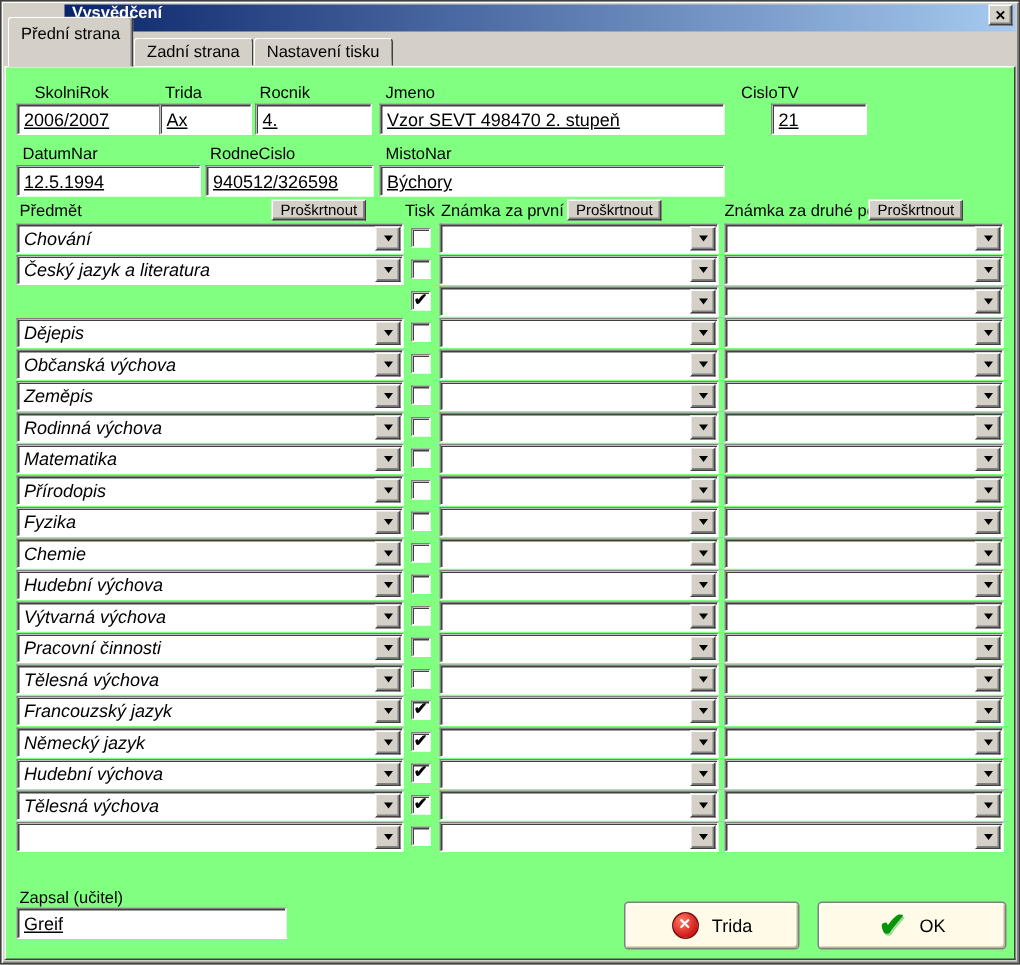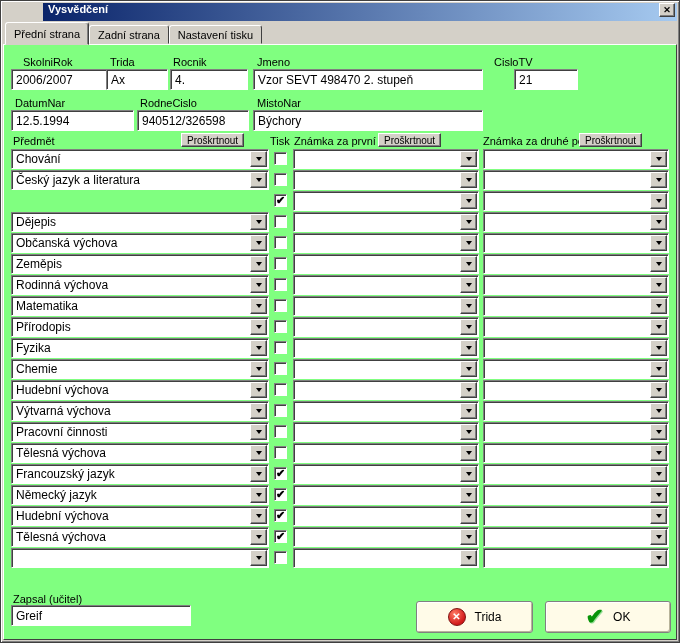--- a/index.html
+++ b/index.html
@@ -26,41 +26,41 @@
   }
   .close-btn { width:16px; height:14px; font-size:9px; font-weight:bold; color:#000;
     display:flex; align-items:center; justify-content:center; cursor:default; font-family:"Liberation Sans",sans-serif; }
 
   .tabstrip { height:23px; flex:0 0 23px; display:flex; align-items:flex-end; padding-left:2px; position:relative; z-index:2; }
   .tab {
     font-size:11px; color:#000; padding:3px 8px 2px; height:19px; white-space:nowrap;
     background:#d4d0c8; border:1px solid; border-color:#ffffff #404040 transparent #ffffff;
     border-radius:3px 3px 0 0; margin-right:0; position:relative;
   }
-  .tab.active { height:23px; padding-top:5px; z-index:3; margin-bottom:-1px; box-shadow: inset -1px 0 0 #808080; text-align: center; }
+  .tab.active { height:34px; padding-top:5px; z-index:3; margin-bottom:-1px; box-shadow: inset -1px 0 0 #808080; text-align: center; }
 
   .page {
     flex:1; position:relative; background:#80ff80;
     border:1px solid; border-color:#ffffff #404040 #404040 #ffffff;
     font-size:11px; overflow:hidden;
   }
 
   .lbl { position:absolute; font-size:11px; color:#000; white-space:nowrap; }
 
   .sunken {
     background:#ffffff;
     border:1px solid; border-color:#808080 #ffffff #ffffff #808080;
     box-shadow: inset 1px 1px 0 #404040;
   }
   input.fld {
     position:absolute; height:21px; font-size:12px; padding:1px 4px 0;
-    font-family:"Liberation Sans",sans-serif; outline:none;
-  }
-
-  .combo { position:absolute; top:0; height:20px; display:flex; align-items:stretch; }
+    font-family:"Liberation Sans",sans-serif; outline:none;text-decoration:underline;
+  }
+
+  .combo { position:absolute; top:0; height:20px; display:flex; align-items:stretch;font-style:italic; }
   .combo-text { flex:1; font-size:12px; padding:2px 4px 0; white-space:nowrap; overflow:hidden; }
   .combo-btn {
     width:17px; margin:1px; flex:0 0 17px;
     display:flex; align-items:center; justify-content:center;
   }
   .arrow { width:0; height:0; border-left:3px solid transparent; border-right:3px solid transparent; border-top:4px solid #000; }
 
   .checkbox {
     position:absolute; width:13px; height:13px; top:3px;
     background:#fff; border:1px solid; border-color:#808080 #ffffff #ffffff #808080;

